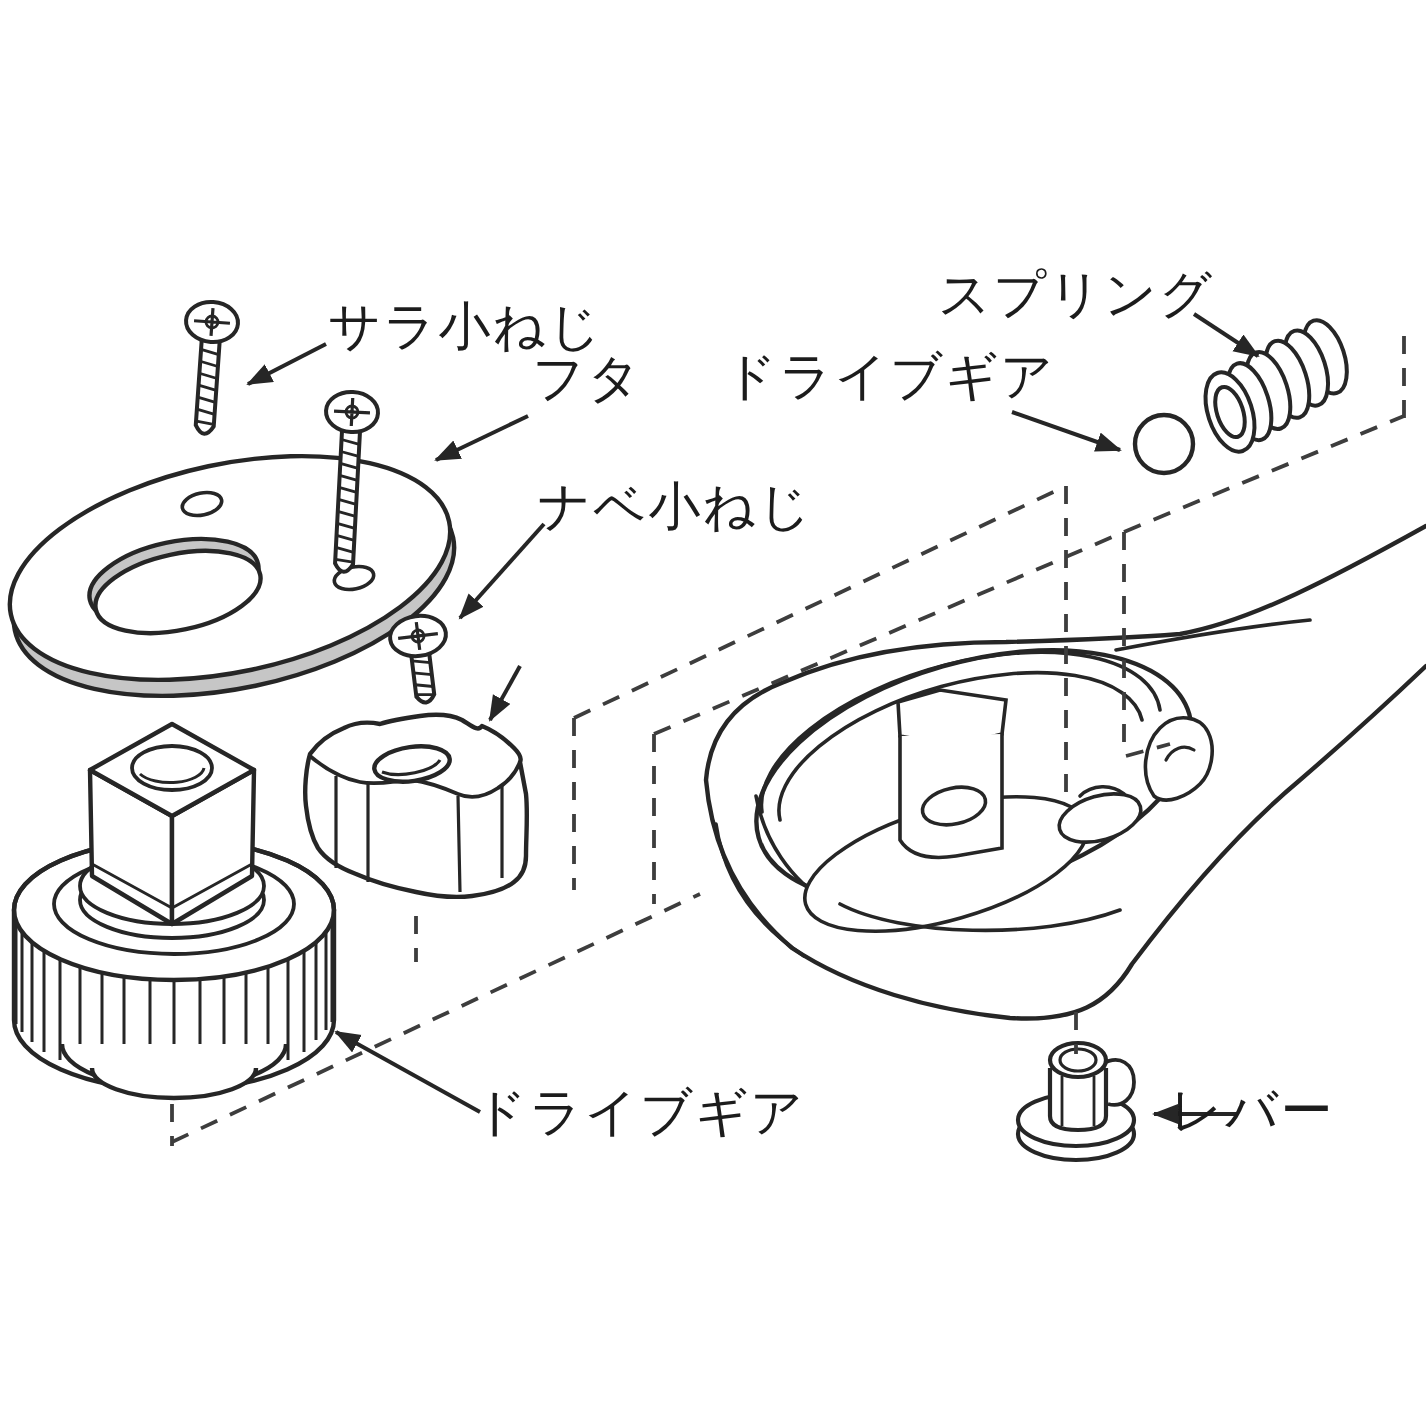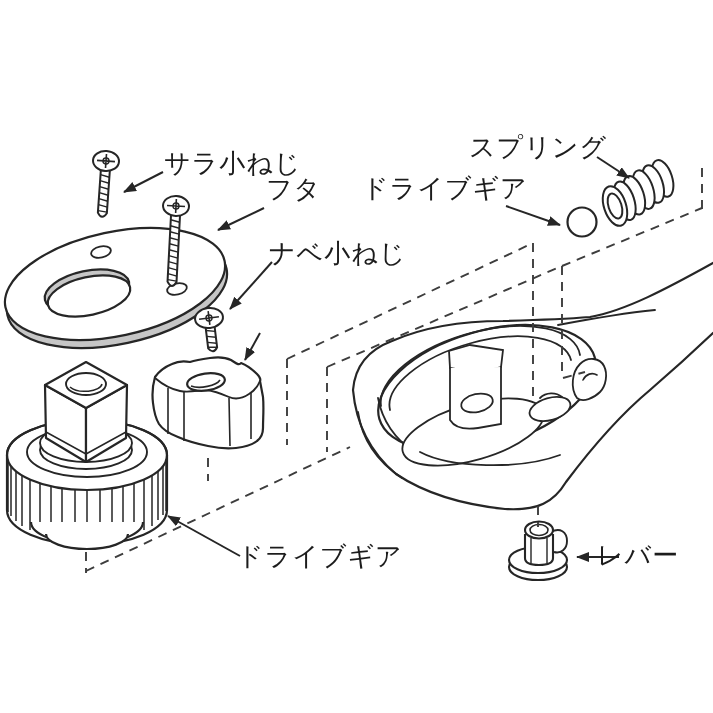--- a/index.html
+++ b/index.html
@@ -169,14 +169,14 @@
     <path d="M619,557 L577,557" marker-end="url(#ah)"></path>
   </g>
 </svg>
 
   <div class="lbl" style="left:164px;top:150px;">サラ小ねじ</div>
   <div class="lbl" style="left:266px;top:176px;">フタ</div>
   <div class="lbl" style="left:269px;top:240px;">ナベ小ねじ</div>
   <div class="lbl" style="left:362px;top:175px;">ドライブギア</div>
   <div class="lbl" style="left:469px;top:134px;">スプリング</div>
   <div class="lbl" style="left:237px;top:543px;">ドライブギア</div>
-  <div class="lbl" style="left:597px;top:542px;">レバー</div>
+  <div class="lbl" style="left:585px;top:542px;">レバー</div>
 </div>
 
 </body></html>

